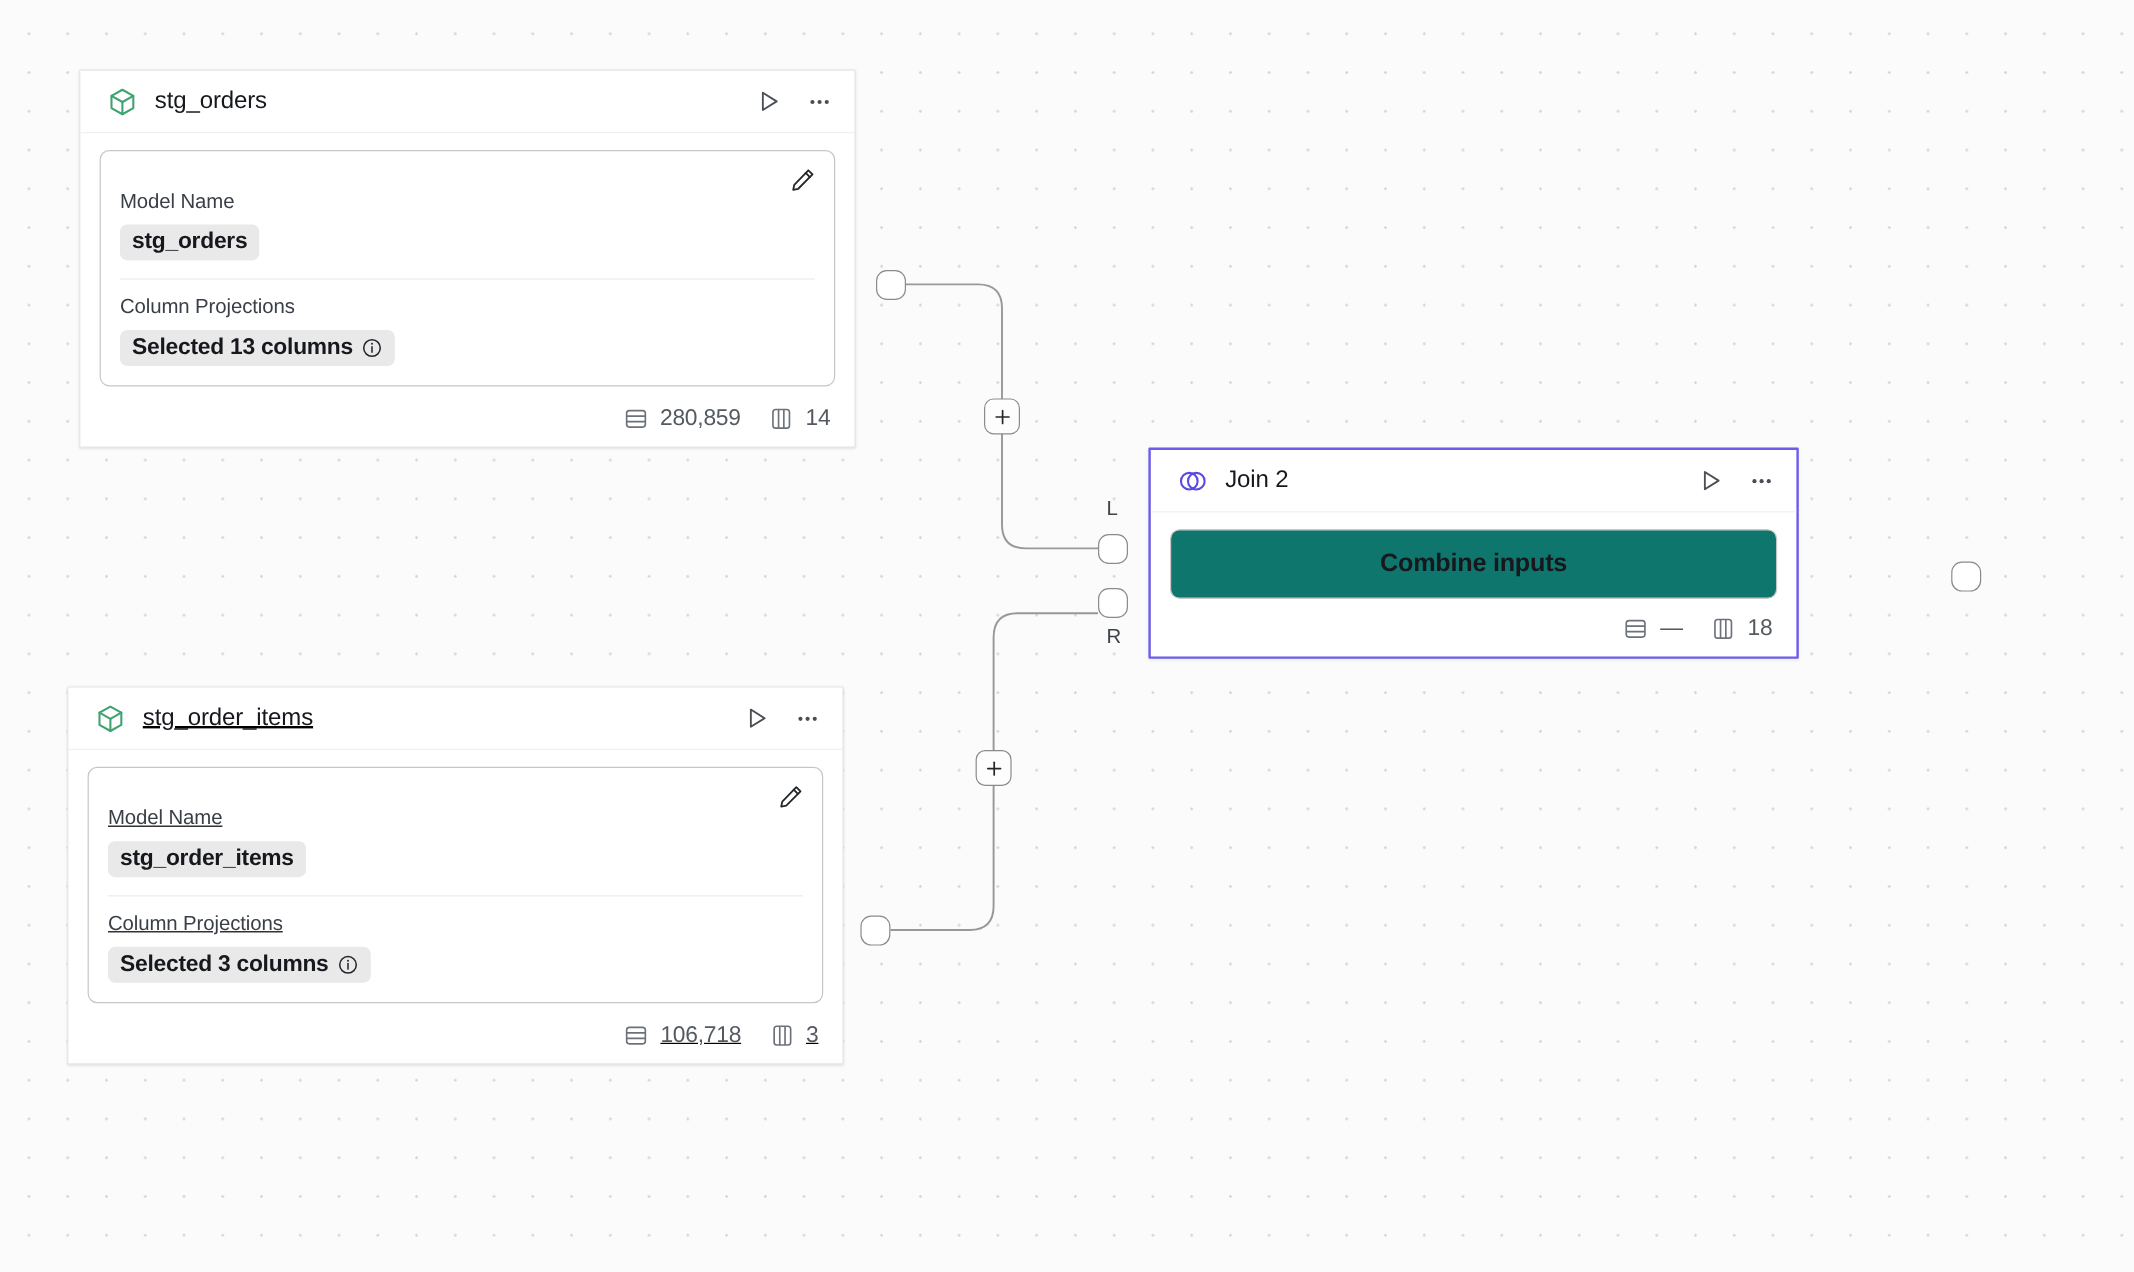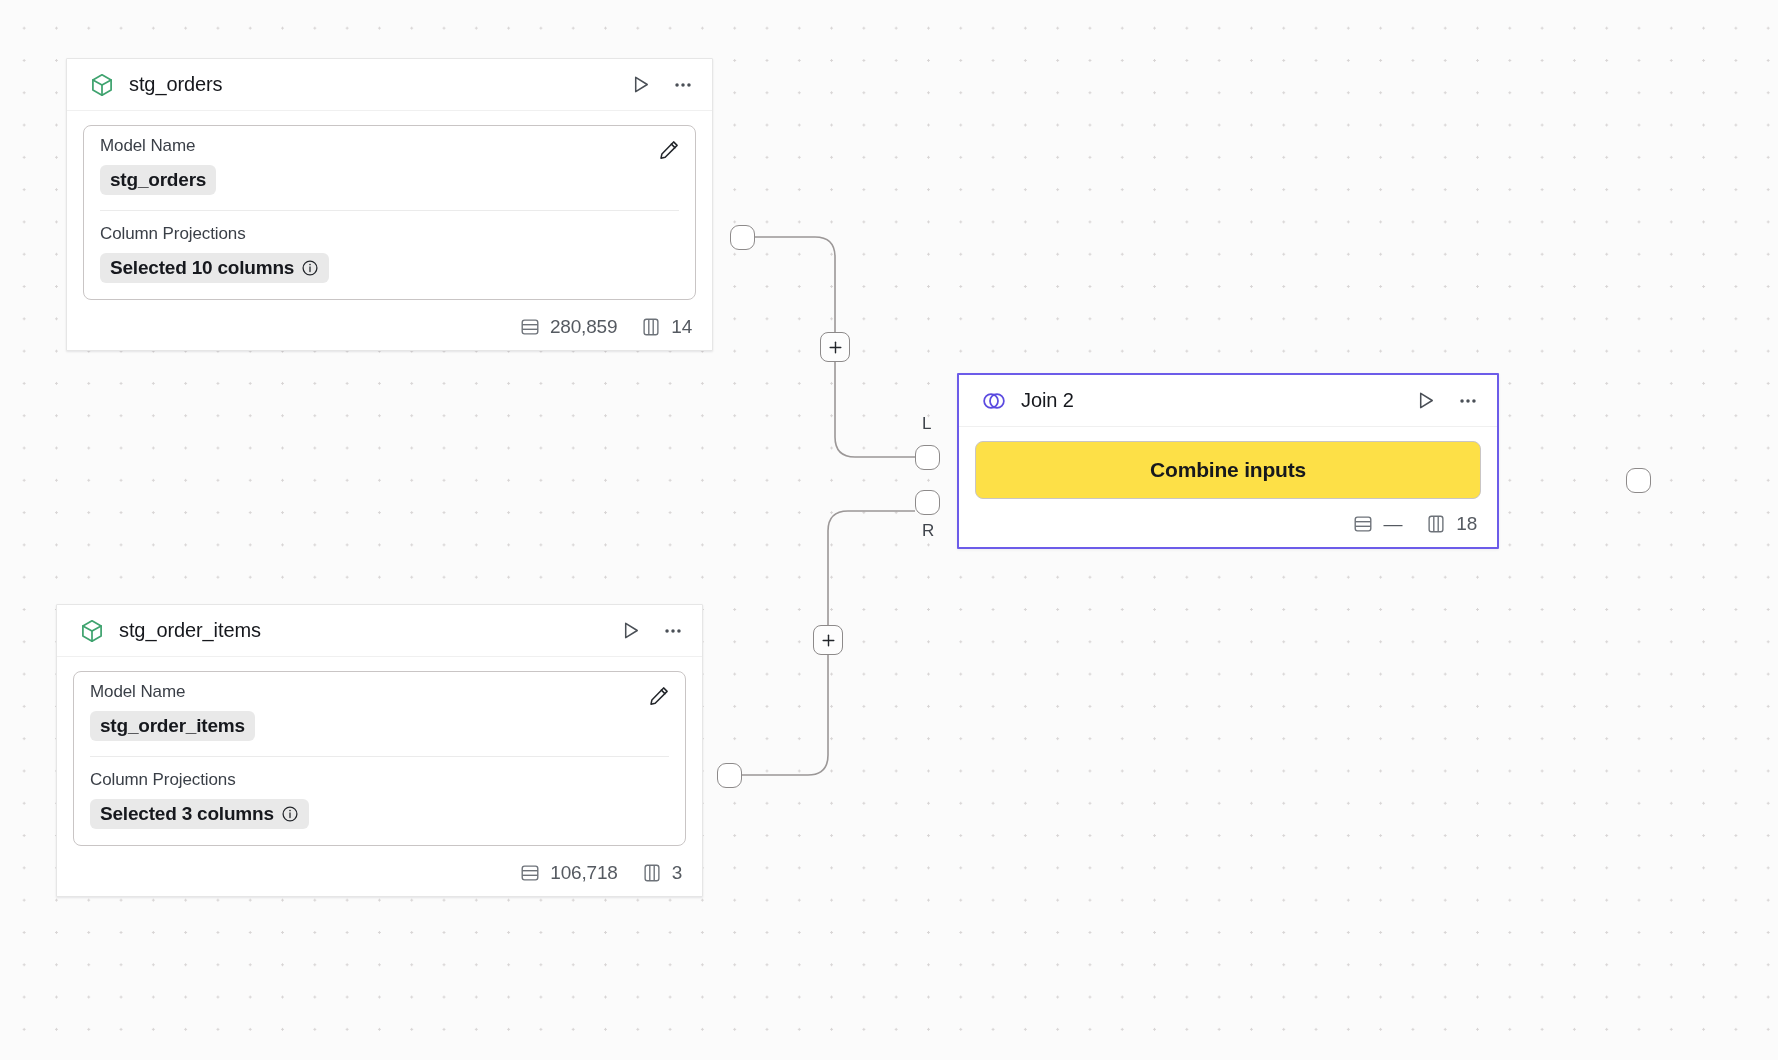--- a/index.html
+++ b/index.html
@@ -69,21 +69,21 @@
     cursor: pointer;
   }
   .hdr-icon.play { margin-right: 20px; }
 
   .node-body {
     padding: 14px 16px 6px 16px;
   }
   .prop-card {
     border: 1px solid #c9c5c5;
     border-radius: 8px;
-    padding: 10px 16px 16px 16px;
+    padding: 32px 16px 16px 16px;
     position: relative;
   }
   .prop-label {
     font-size: 17px;
     color: #3a3f47;
     margin-bottom: 9px;
     letter-spacing: -0.1px;
   }
   .chip {
     display: inline-flex;
@@ -132,21 +132,21 @@
     margin: 14px 16px 4px 16px;
     height: 56px;
     border: 1px solid #c9c5c5;
     border-radius: 8px;
     display: flex;
     align-items: center;
     justify-content: center;
     font-size: 21px;
     font-weight: bold;
     color: #16181d;
-    background: #fde047;
+    background: #0f766e;
     cursor: pointer;
     letter-spacing: -0.2px;
   }
 
   
   .handle {
     position: absolute;
     width: 25px;
     height: 25px;
     border: 1.6px solid #8d8a8a;
@@ -221,21 +221,21 @@
             <path d="M14.4 6.1 L17.9 9.6"></path>
           </svg>
         </span>
         <div class="prop-label">Model Name</div>
         <span class="chip">
           <span>stg_orders</span>
         </span>
         <div class="prop-divider"></div>
         <div class="prop-label">Column Projections</div>
         <span class="chip">
-          <span>Selected 10 columns</span>
+          <span>Selected 13 columns</span>
           <span style="display:inline-flex;">
             <svg width="18" height="18" viewBox="0 0 24 24" fill="none" stroke="#23262b" stroke-width="1.7">
               <circle cx="12" cy="12" r="9.2"></circle>
               <path d="M12 10.6 L12 16.8" stroke-linecap="round"></path>
               <circle cx="12" cy="7.4" r="1.1" fill="#23262b" stroke="none"></circle>
             </svg>
           </span>
         </span>
       </div>
     </div>
@@ -259,21 +259,21 @@
               <path d="M14.4 3.5 L14.4 20.5"></path>
           </svg>
         </span>
         <span>14</span>
       </span>
     </div>
   </div>
 
   <div class="handle" style="left:730px; top:225px;"></div>
 
-  <div class="node" style="left:56px; top:604px; width:647px;">
+  <div class="node" style="left:56px; top:572px; width:647px;text-decoration:underline;">
     <div class="node-header">
       <span class="hdr-icon">
         <svg width="26" height="26" viewBox="0 0 24 24" fill="none" stroke="#3fa36f" stroke-width="1.6" stroke-linejoin="round" stroke-linecap="round">
           <path d="M12 2.6 L20.4 7.3 L20.4 16.7 L12 21.4 L3.6 16.7 L3.6 7.3 Z"></path>
           <path d="M3.6 7.3 L12 12 L20.4 7.3"></path>
           <path d="M12 12 L12 21.4"></path>
         </svg>
       </span>
       <span class="node-title">stg_order_items</span>
       <span class="hdr-icon play">

